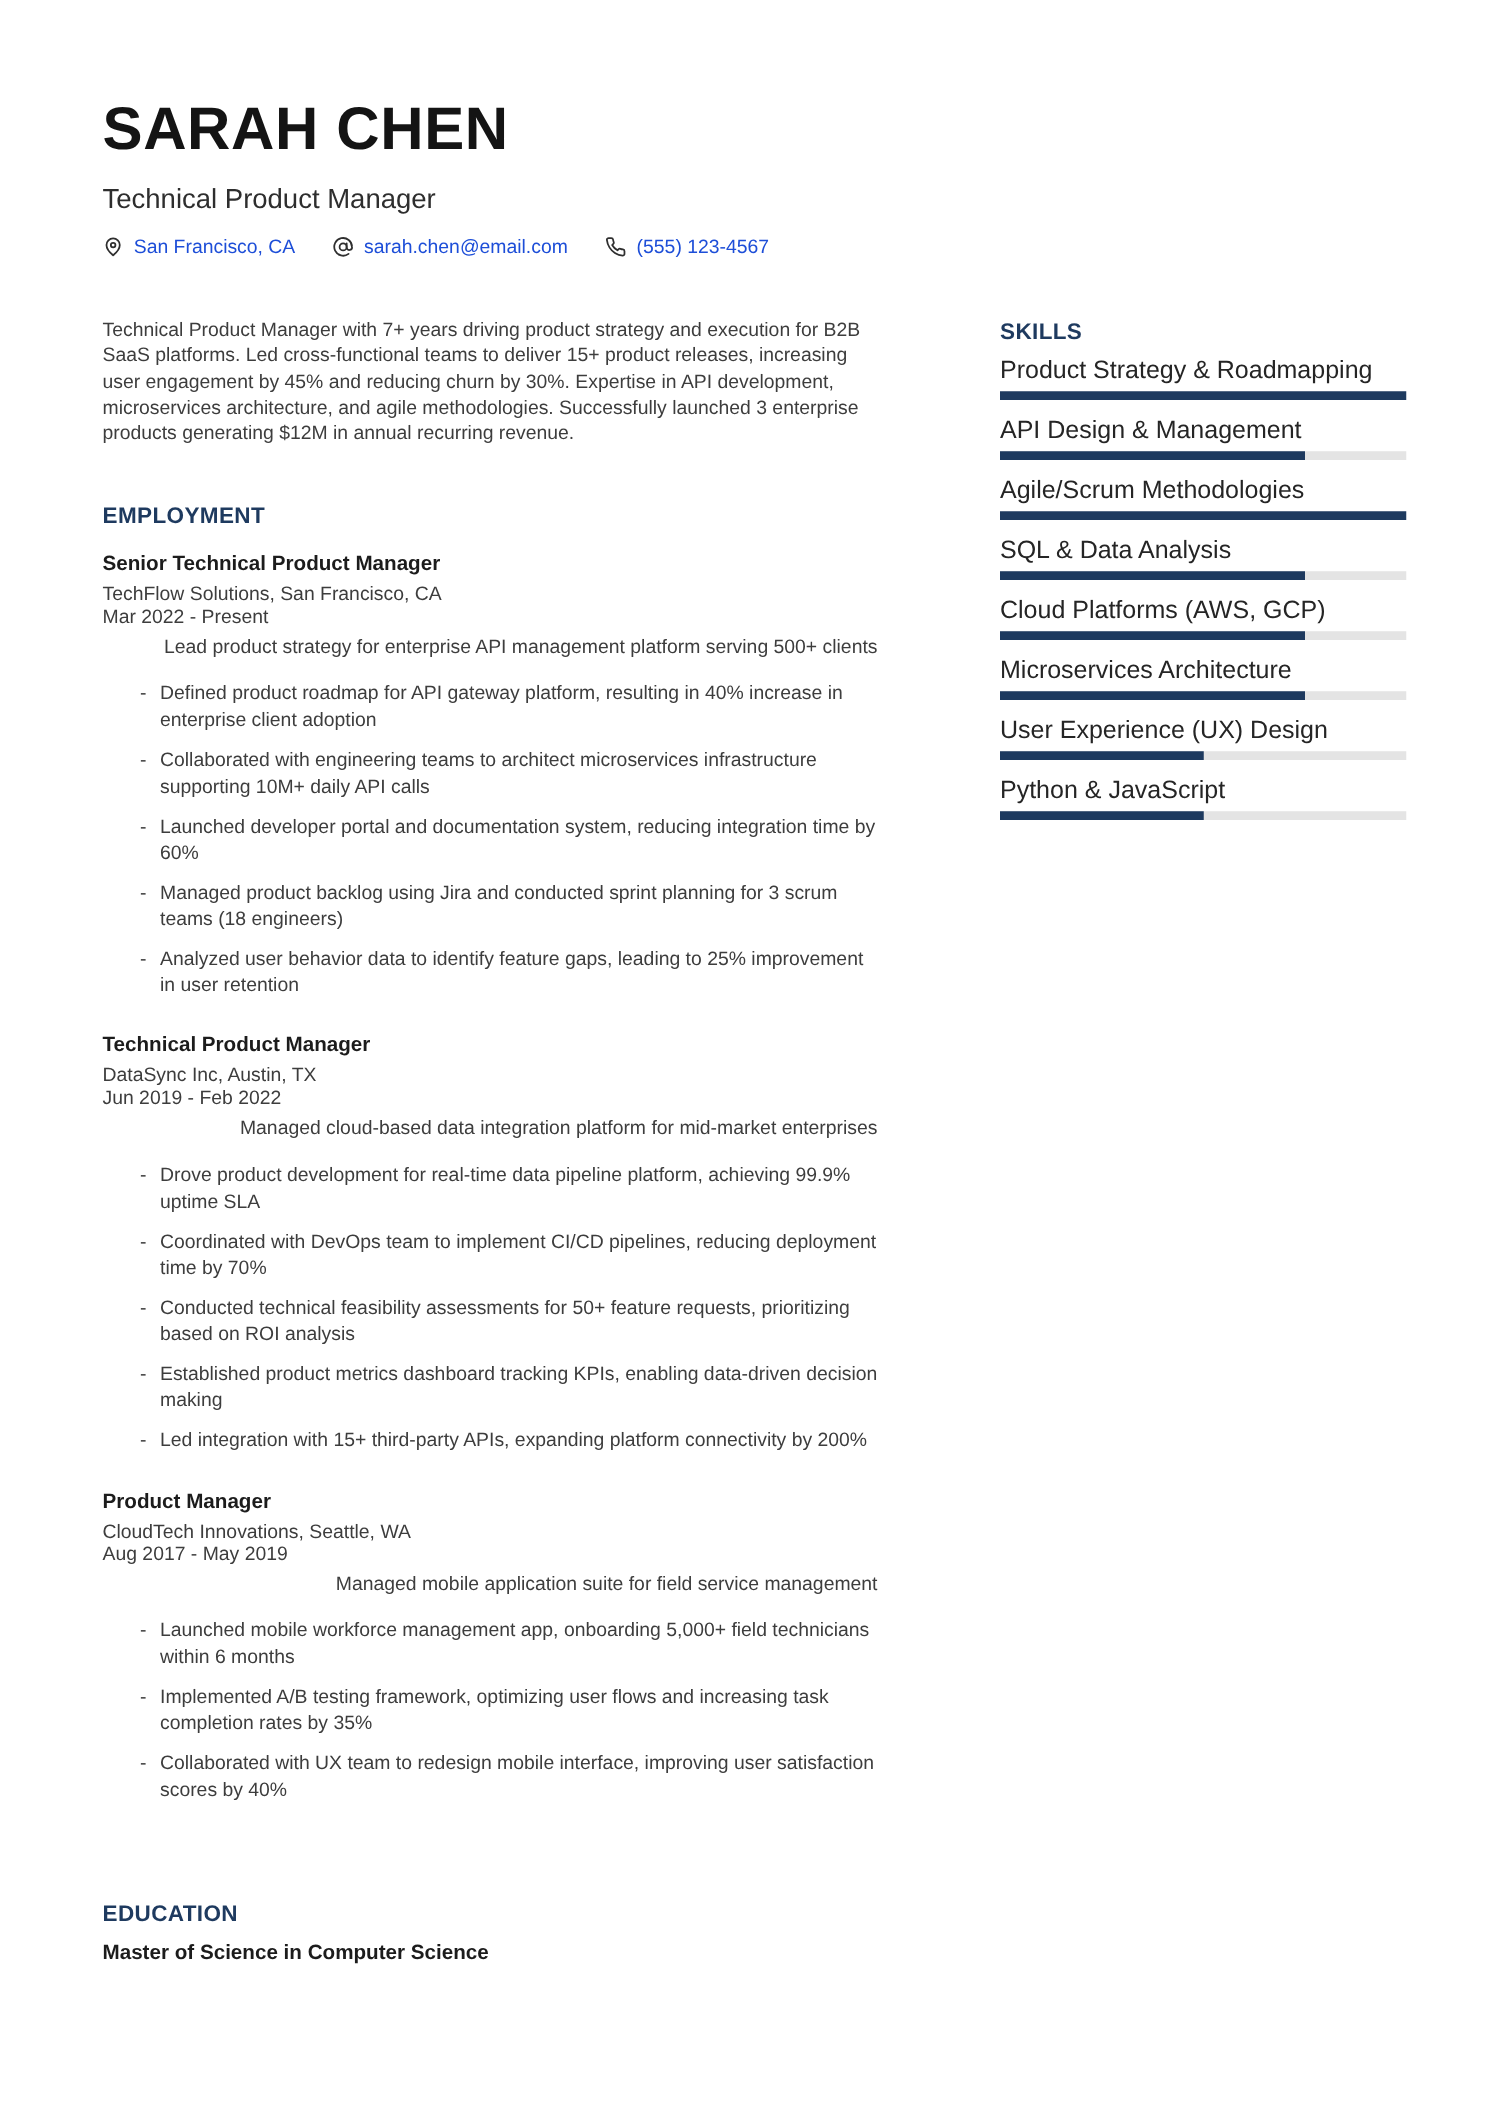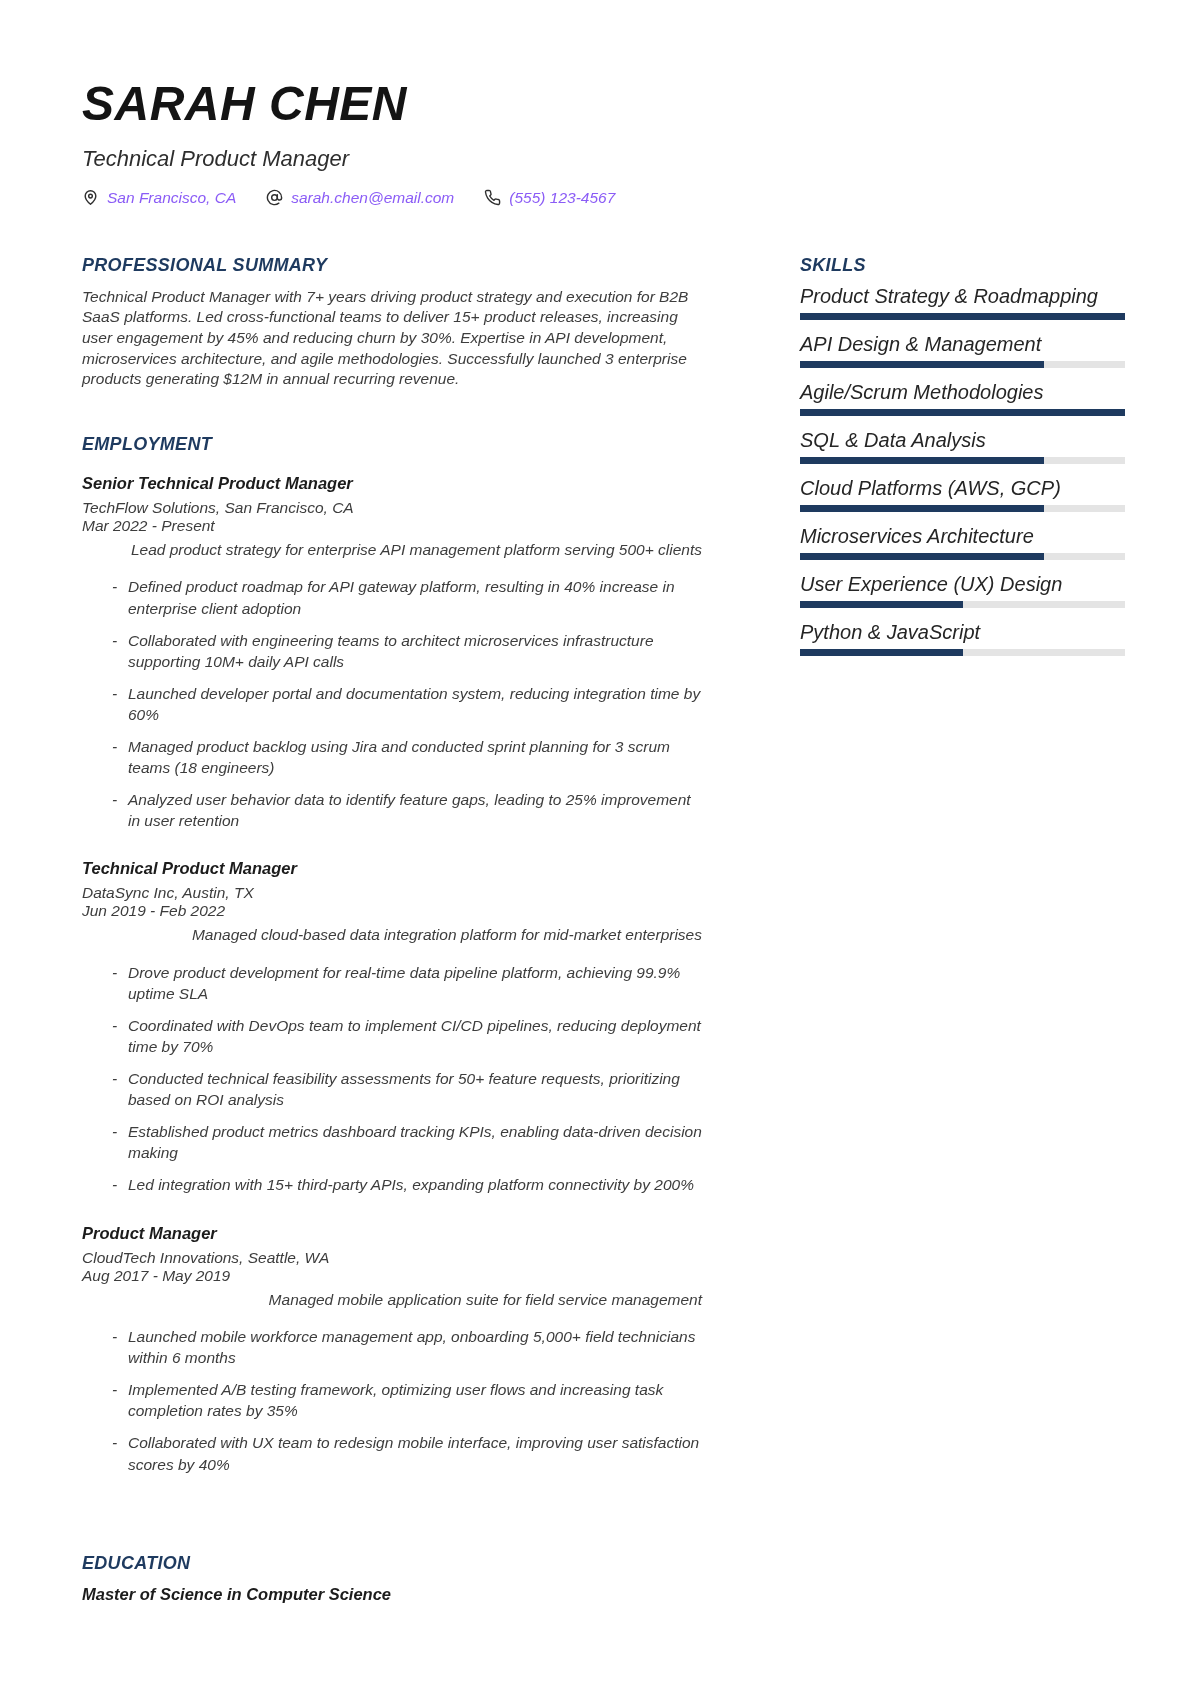--- a/index.html
+++ b/index.html
@@ -14,21 +14,20 @@
     width:1200px;height:1697px;
     background:#ffffff;
     font-family:"Liberation Sans","DejaVu Sans",sans-serif;
     color:var(--body);
     overflow:hidden;
   }
   .page{
     position:relative;
     width:1200px;height:1395px;
     padding:78px 87px 0 82px;
-    font-style:italic;
   }
   
   .name{
     font-size:48px;
     font-weight:700;
     color:#141414;
     line-height:1.1;
     letter-spacing:0.5px;
     margin:0;
   }
@@ -36,21 +35,21 @@
     font-size:22px;
     color:#2e2e2e;
     margin-top:15px;
   }
   .contact-row{
     display:flex;
     align-items:center;
     gap:30px;
     margin-top:17px;
     font-size:15.5px;
-    color:#8b5cf6;
+    color:#1d4ed8;
   }
   .contact-item{display:flex;align-items:center;gap:8px;}
   .contact-item svg{display:block;}
   
   .columns{
     display:flex;
     margin-top:48px;
   }
   .main-col{width:638px;flex:none;}
   .side-col{width:325px;flex:none;margin-left:80px;}
@@ -173,21 +172,20 @@
         <span>(555) 123-4567</span>
       </div>
     </div>
   </header>
 
   <div class="columns">
 
     <div class="main-col">
 
       <section>
-        <h2 class="section-heading">PROFESSIONAL SUMMARY</h2>
         <p class="summary-text">Technical Product Manager with 7+ years driving product strategy and execution for B2B SaaS platforms. Led cross-functional teams to deliver 15+ product releases, increasing user engagement by 45% and reducing churn by 30%. Expertise in API development, microservices architecture, and agile methodologies. Successfully launched 3 enterprise products generating $12M in annual recurring revenue.</p>
       </section>
 
       <section class="employment-section">
         <h2 class="section-heading">EMPLOYMENT</h2>
         <div>
   <article class="job">
     <h3 class="job-title">Senior Technical Product Manager</h3>
     <div class="job-meta">
       <span>TechFlow Solutions, San Francisco, CA</span>

